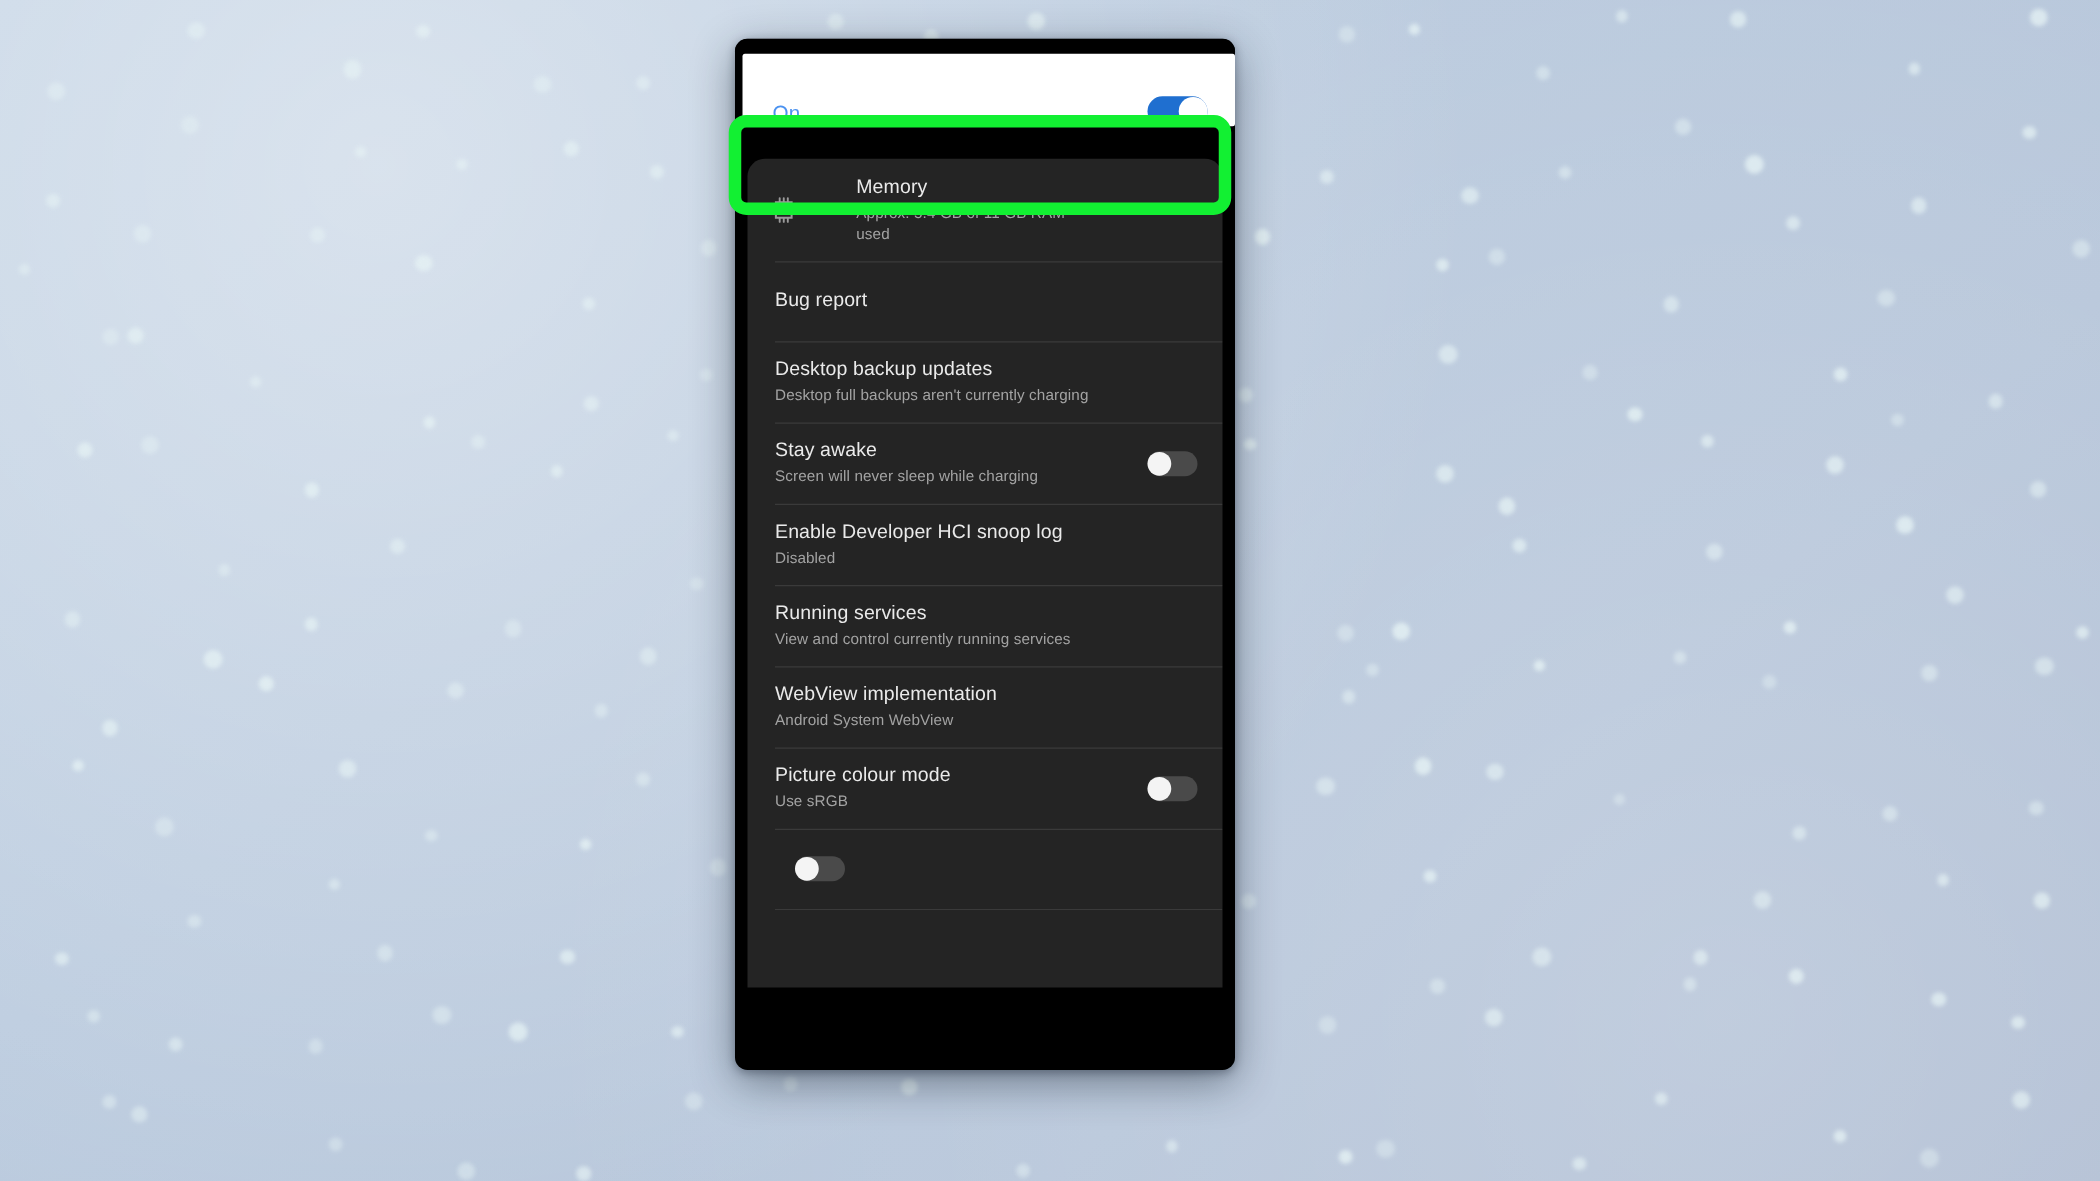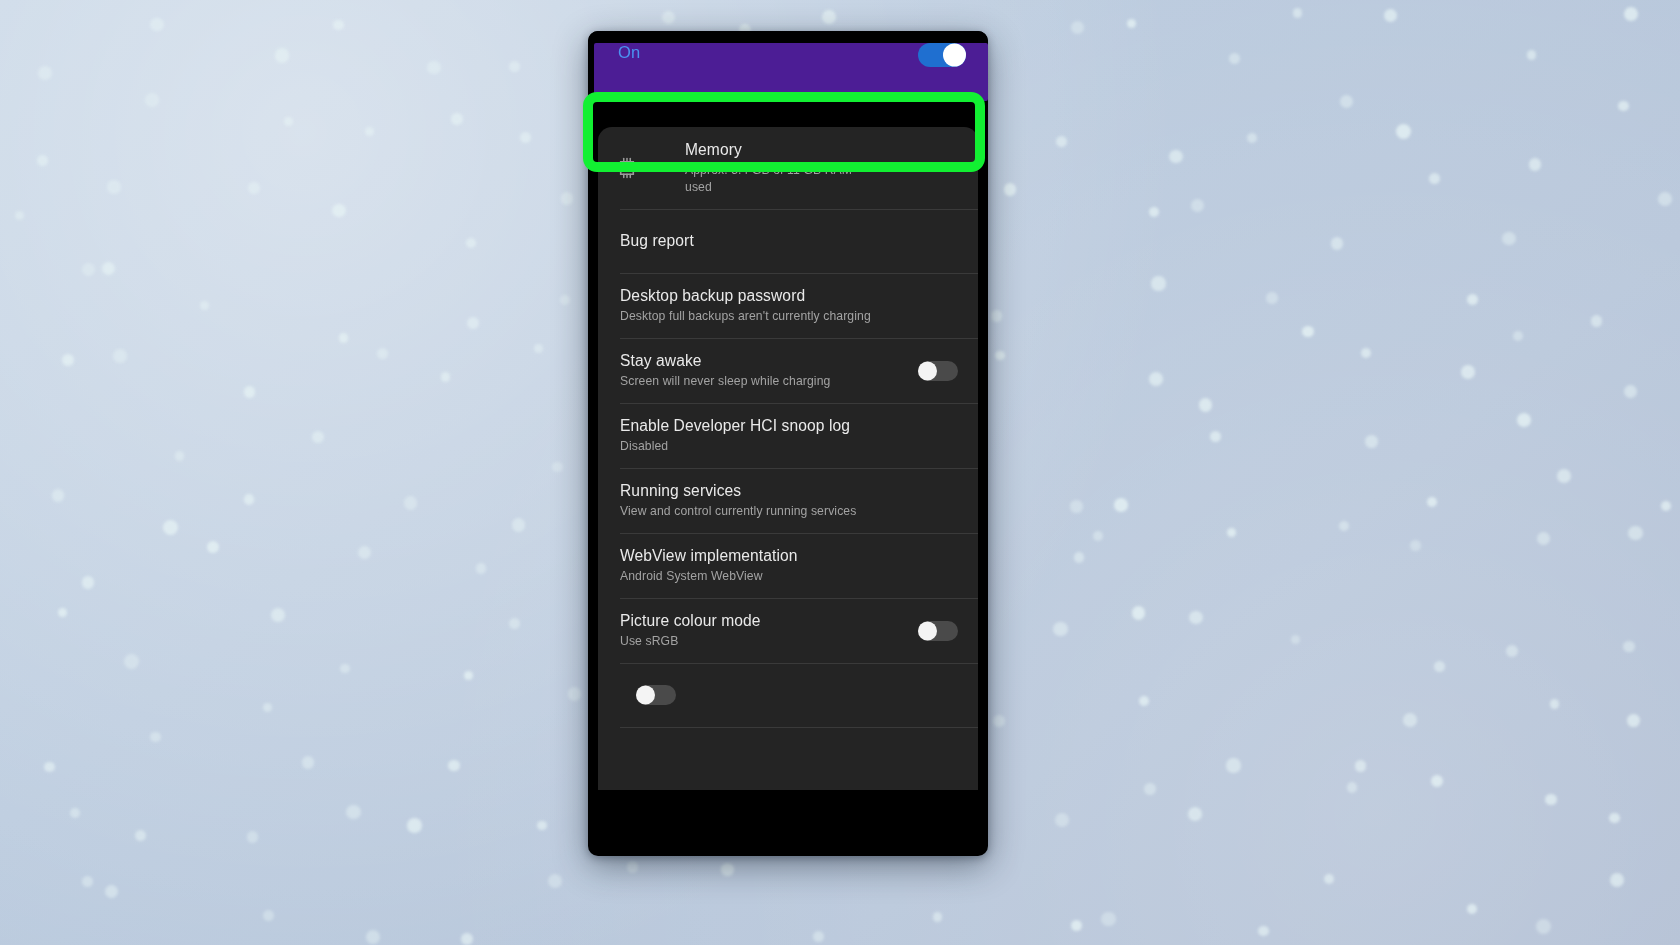--- a/index.html
+++ b/index.html
@@ -90,23 +90,23 @@
     position: relative;
     height: 84px;
     background: #000000;
   }
   .master-row {
     position: absolute;
     left: 6px;
     right: 0;
     top: 12px;
     height: 58px;
-    background: #4c1d95;
-    display: flex;
-    align-items: flex-start;
+    background: #ffffff;
+    display: flex;
+    align-items: flex-end;
     padding: 0 22px 0 24px;
     box-sizing: border-box;
     border-radius: 2px;
   }
   .master-row .on-label {
     color: #4b92f0;
     font-size: 16.5px;
     letter-spacing: 0.2px;
   }
   .master-row .grow { flex: 1 1 auto; }
@@ -460,21 +460,21 @@
           <div class="ctrl-slot"></div>
         </div>
         <div class="row">
           <div class="texts">
             <div class="t-title">Bug report</div>
           </div>
           <div class="ctrl-slot"></div>
         </div>
         <div class="row">
           <div class="texts">
-            <div class="t-title">Desktop backup password</div>
+            <div class="t-title">Desktop backup updates</div>
             <div class="t-sub">Desktop full backups aren't currently charging</div>
           </div>
           <div class="ctrl-slot"></div>
         </div>
         <div class="row">
           <div class="texts">
             <div class="t-title">Stay awake</div>
             <div class="t-sub">Screen will never sleep while charging</div>
           </div>
           <div class="ctrl-slot">

